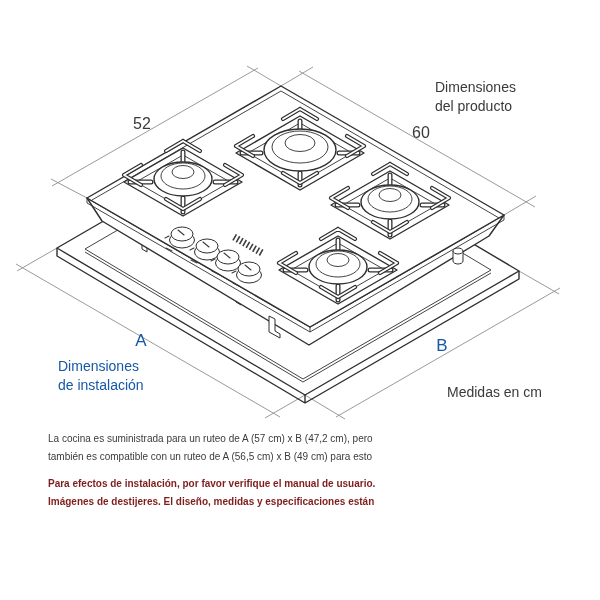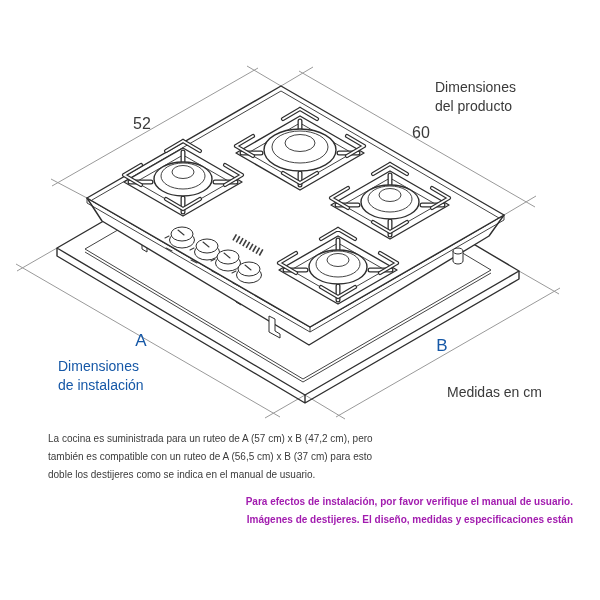--- a/index.html
+++ b/index.html
@@ -7,21 +7,21 @@
         font-family:"Liberation Sans",sans-serif;}
   svg{position:absolute;left:0;top:0;}
   svg text{font-family:"Liberation Sans",sans-serif;}
   .dimtext{font-size:16px;fill:#3a3a3a;}
   .captext{font-size:14px;fill:#3a3a3a;}
   .bluetext{font-size:14px;}
   .bigblue{font-size:17px;}
   .copy{position:absolute;left:48px;top:430px;width:525px;color:#3b3b3b;
         font-size:10px;line-height:18px;}
   .copy .line{white-space:nowrap;}
-  .para2{margin-top:9px;font-weight:bold;color:#a21caf;text-align:right;}
+  .para2{margin-top:9px;font-weight:bold;color:#7f1d1d;}
   
   .ln{stroke:#2f2f2f;stroke-width:1.4;fill:none;stroke-linejoin:round;}
   .lnf{stroke:#2f2f2f;stroke-width:1.4;fill:#ffffff;stroke-linejoin:round;}
   .lnt{stroke:#2f2f2f;stroke-width:0.9;fill:none;stroke-linejoin:round;}
   .dim{stroke:#9a9a9a;stroke-width:1;fill:none;}
   .armb{stroke:#2f2f2f;stroke-width:5;fill:none;stroke-linecap:round;}
   .armw{stroke:#ffffff;stroke-width:2.4;fill:none;stroke-linecap:round;}
   .prb{stroke:#2f2f2f;stroke-width:4.2;fill:none;stroke-linecap:round;}
   .prw{stroke:#ffffff;stroke-width:1.8;fill:none;stroke-linecap:round;}
   .det{stroke:#2f2f2f;stroke-width:1;fill:#ffffff;}
@@ -174,21 +174,20 @@
       <text class="bluetext" x="58" y="371" fill="#1658a7">Dimensiones</text>
       <text class="bluetext" x="58" y="390" fill="#1658a7">de instalación</text>
     </g>
 
     <text class="captext" x="447" y="397">Medidas en cm</text>
   </svg>
 
   <div class="copy">
     <div class="para1">
       <div class="line">La cocina es suministrada para un ruteo de A (57 cm) x B (47,2 cm), pero</div>
-      <div class="line">también es compatible con un ruteo de A (56,5 cm) x B (37 cm) para esto</div>
-      <div class="line">doble los destijeres como se indica en el manual de usuario.</div>
+      <div class="line">también es compatible con un ruteo de A (56,5 cm) x B (49 cm) para esto</div>
     </div>
     <div class="para2">
       <div class="line">Para efectos de instalación, por favor verifique el manual de usuario.</div>
       <div class="line">Imágenes de destijeres. El diseño, medidas y especificaciones están</div>
     </div>
   </div>
 </div>
 
 </body></html>

